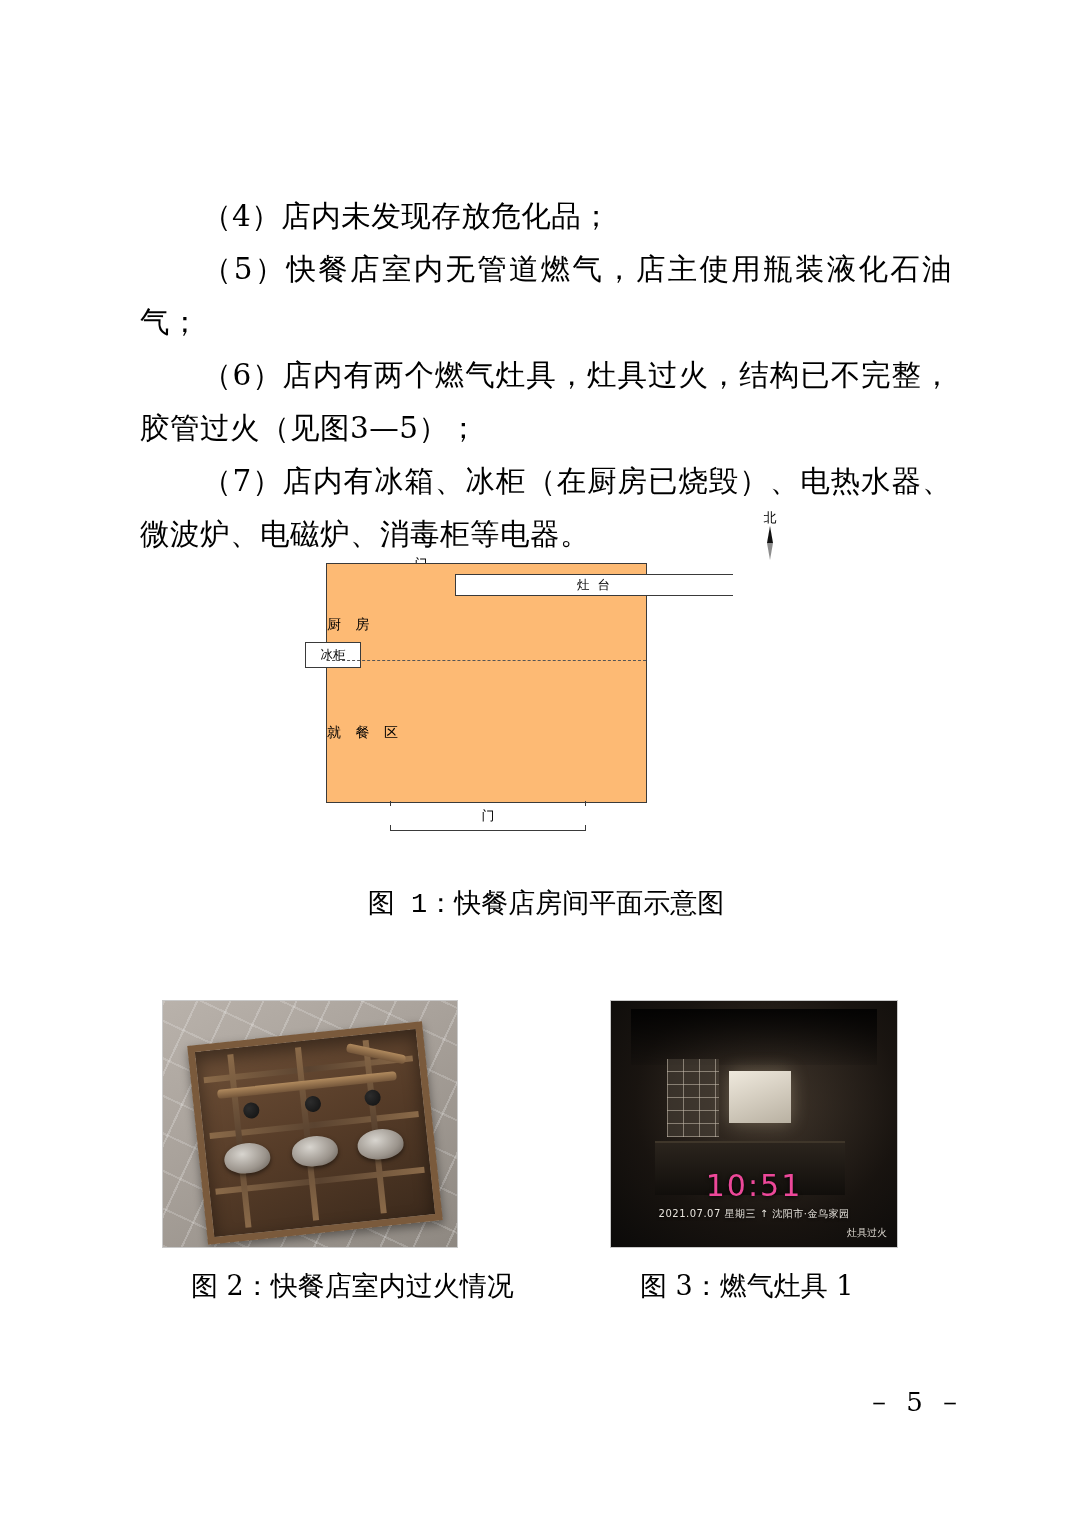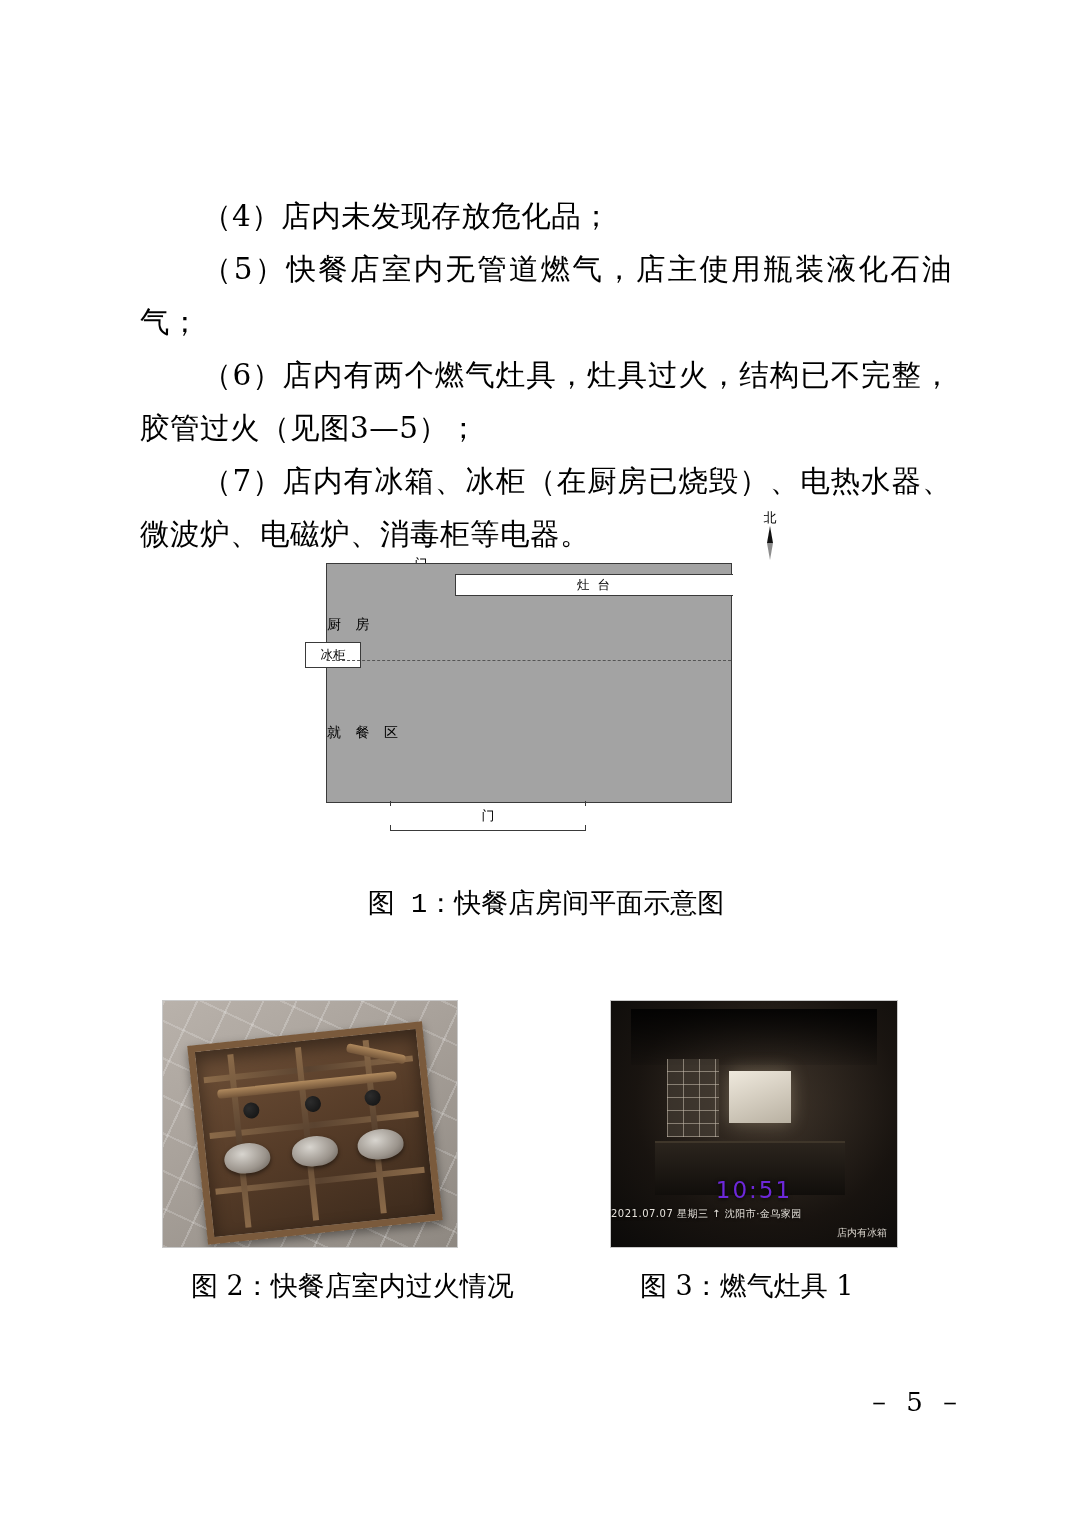--- a/index.html
+++ b/index.html
@@ -80,25 +80,25 @@
     top: 18px;
     width: 0; height: 0;
     border-left: 3px solid transparent;
     border-right: 3px solid transparent;
     border-top: 17px solid #8d8d8d;
   }
   .plan {
     position: absolute;
     left: 186px;
     top: 58px;
-    width: 406px;
+    width: 321px;
     height: 240px;
     border: 1.3px solid #3a3a3a;
     box-sizing: border-box;
-    background: #a3a3a3;
+    background: #fdba74;
   }
   .plan .divider {
     position: absolute;
     left: 0;
     top: 96px;
     width: 100%;
     height: 0;
     border-top: 1px dashed #555;
   }
   .plan .stove {
@@ -302,31 +302,31 @@
     left: 44px; top: 140px;
     width: 190px; height: 52px;
     background: linear-gradient(180deg, #2b241d, #110e0b);
     border-top: 2px solid rgba(150,130,100,0.35);
   }
   .wm-time {
     position: absolute;
     left: 0; right: 0;
     bottom: 44px;
     text-align: center;
-    color: #6d28d9;
-    font-size: 23px;
+    color: #ec4899;
+    font-size: 30px;
     letter-spacing: 2px;
     font-family: "DejaVu Sans", sans-serif;
     text-shadow: 0 1px 4px rgba(0,0,0,0.9);
   }
   .wm-sub {
     position: absolute;
     left: 0; right: 0;
     bottom: 26px;
-    text-align: left;
+    text-align: center;
     color: #e8e4dd;
     font-size: 10px;
     letter-spacing: 0.5px;
     font-family: "DejaVu Sans", sans-serif;
     text-shadow: 0 1px 3px rgba(0,0,0,0.9);
   }
   .wm-brand {
     position: absolute;
     right: 10px;
     bottom: 7px;
@@ -416,21 +416,21 @@
 
     <div class="photo" id="photo3">
       <div class="dark-room">
         <div class="soot"></div>
         <div class="tiles"></div>
         <div class="wall-patch"></div>
         <div class="stove-dark"></div>
       </div>
       <div class="wm-time">10:51</div>
       <div class="wm-sub">2021.07.07  星期三  ↑  沈阳市·金鸟家园</div>
-      <div class="wm-brand">店内有冰箱</div>
+      <div class="wm-brand">灶具过火</div>
     </div>
   </div>
 
   <div class="photo-caption" id="cap2">图 2：快餐店室内过火情况</div>
   <div class="photo-caption" id="cap3">图 3：燃气灶具 1</div>
 
   <div class="page-number">－ 5 －</div>
 </div>
 
 </body></html>

